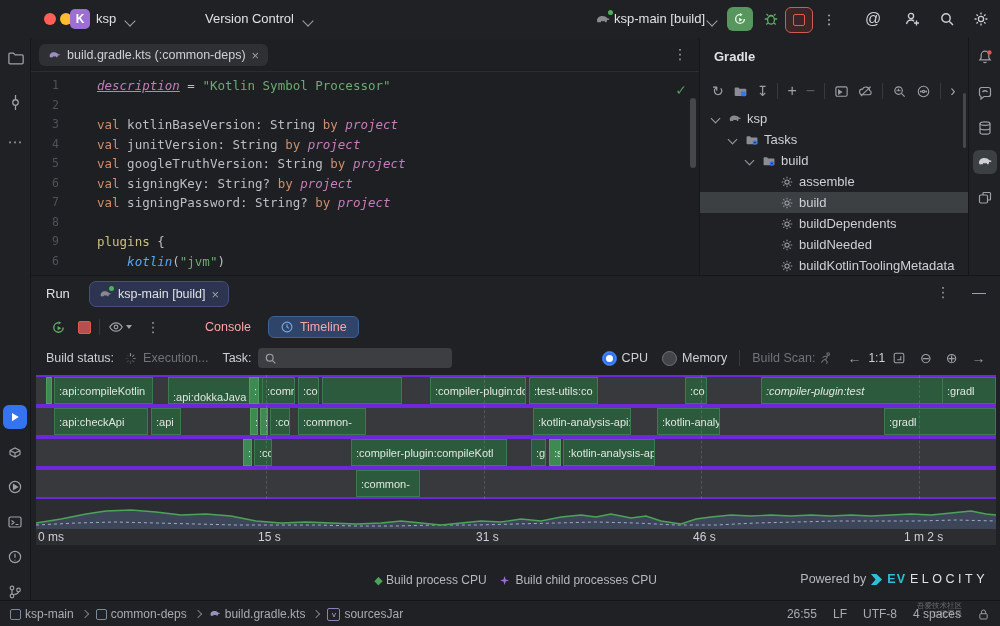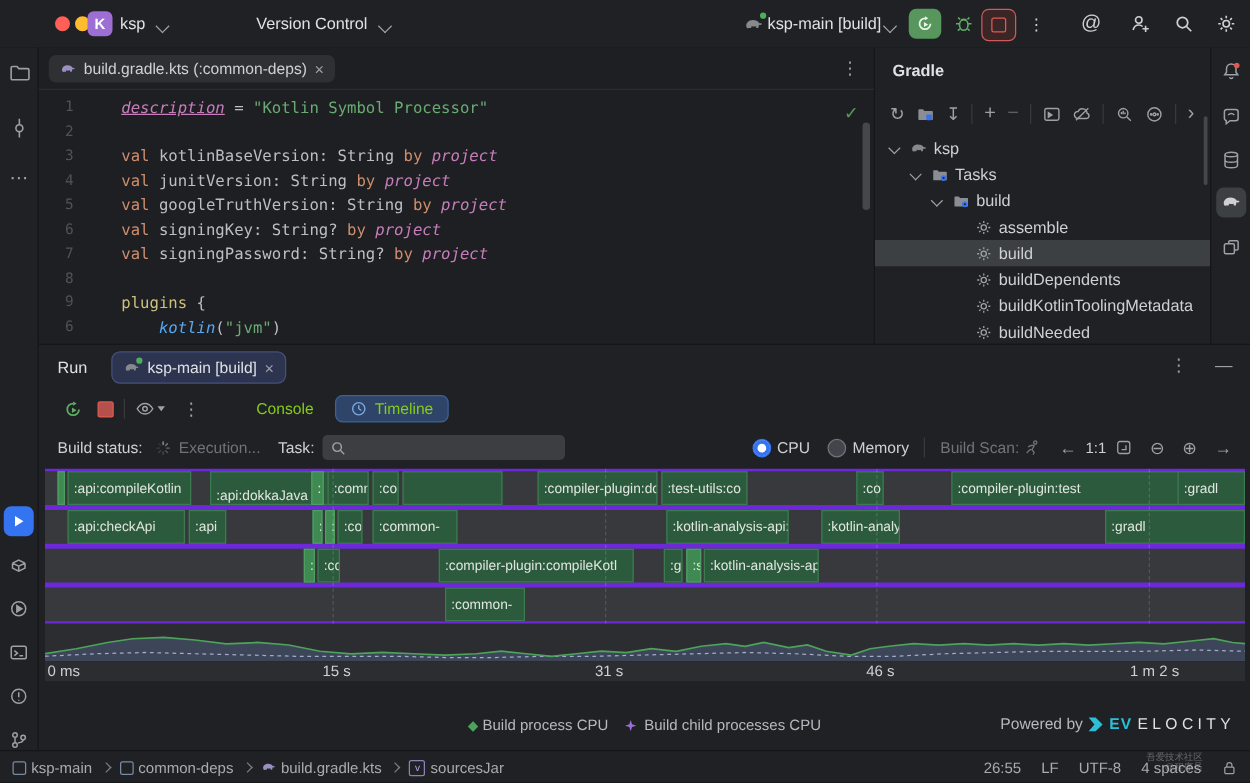--- a/index.html
+++ b/index.html
@@ -54,21 +54,21 @@
   .ticon{display:flex;align-items:center;flex:none;}
   .gp-scroll{position:absolute;right:2px;top:55px;width:3px;height:55px;background:#45474b;border-radius:2px;}
   
   .runpane{position:absolute;left:31px;top:275px;width:969px;height:325px;background:#1f2124;border-top:1px solid #151618;}
   .rp-head{position:absolute;left:0;top:0;width:100%;height:36px;}
   .rp-title{position:absolute;left:15px;top:10px;font-weight:normal;font-size:13px;}
   .rtab{position:absolute;left:58px;top:5px;height:24px;background:#2c3450;border:1px solid #46507a;border-radius:7px;display:flex;align-items:center;gap:6px;padding:0 9px;font-size:12.5px;color:#dfe1e5;}
   .rp-headicons{position:absolute;right:14px;top:8px;display:flex;gap:22px;color:#9da0a6;font-size:14px;}
   .rp-toolbar{position:absolute;left:0;top:36px;width:100%;height:30px;display:flex;align-items:center;}
   .rp-toolbar .sep{width:1px;height:16px;background:#37393c;margin:0 8px;}
-  .ttab{display:flex;align-items:center;gap:6px;padding:3px 11px;border-radius:6px;font-size:12.5px;color:#84cc16;}
+  .ttab{display:flex;align-items:center;gap:6px;padding:3px 11px;border-radius:6px;font-size:12.5px;color:#fca5a5;}
   .ttab.active{background:#2f4469;border:1px solid #3d6296;}
   .statusrow{position:absolute;left:0;top:67px;width:100%;height:30px;display:flex;align-items:center;font-size:12.5px;color:#ced0d6;}
   .task-search{width:188px;height:20px;background:#3c3e41;border-radius:4px;margin-left:6px;display:flex;align-items:center;padding-left:6px;color:#9da0a6;}
   .radio{width:13px;height:13px;border-radius:50%;margin-right:5px;flex:none;}
   .radio.on{background:#3574f0;border:1px solid #3574f0;box-shadow:inset 0 0 0 3px #3574f0, inset 0 0 0 9px #fff;}
   .radio.on::after{content:"";display:block;width:5px;height:5px;background:#fff;border-radius:50%;margin:4px auto;}
   .radio.off{background:#43454a;border:1px solid #6f737a;}
   .dim{color:#6f737a;}
   .navico{color:#9da0a6;font-size:14px;margin:0 7px;}
   
@@ -421,33 +421,33 @@
         <div class="trow" style="padding-left: 63px;">
           <span class="chev-sp"></span>
           <span class="ticon">
             <svg viewBox="0 0 16 16" width="14" height="14">
               <g stroke="#9da0a6" stroke-width="1.2" fill="none">
                 <circle cx="8" cy="8" r="2.4"></circle>
                 <path d="M8 2v1.8M8 12.2V14M2 8h1.8M12.2 8H14M3.8 3.8l1.3 1.3M10.9 10.9l1.3 1.3M12.2 3.8l-1.3 1.3M5.1 10.9l-1.3 1.3"></path>
               </g>
             </svg>
           </span>
-          <span>buildKotlinToolingMetadata</span>
+          <span>buildNeeded</span>
         </div>
         <div class="trow" style="padding-left: 63px;">
           <span class="chev-sp"></span>
           <span class="ticon">
             <svg viewBox="0 0 16 16" width="14" height="14">
               <g stroke="#9da0a6" stroke-width="1.2" fill="none">
                 <circle cx="8" cy="8" r="2.4"></circle>
                 <path d="M8 2v1.8M8 12.2V14M2 8h1.8M12.2 8H14M3.8 3.8l1.3 1.3M10.9 10.9l1.3 1.3M12.2 3.8l-1.3 1.3M5.1 10.9l-1.3 1.3"></path>
               </g>
             </svg>
           </span>
-          <span>buildNeeded</span>
+          <span>buildKotlinToolingMetadata</span>
         </div>
       </div>
     <div class="gp-scroll"></div>
   </div>
 
   <div class="rightbar">
     <div class="abar-ico" style="top:7px">
       <svg viewBox="0 0 16 16" width="16" height="16">
           <g stroke="#9da0a6" stroke-width="1.2" fill="none">
             <path d="M8 2.2a3.8 3.8 0 0 1 3.8 3.8v2.8l1.4 2H2.8l1.4-2V6A3.8 3.8 0 0 1 8 2.2z"></path>
@@ -620,21 +620,21 @@
           <div class="bar" style="left: 286px; width: 80px;"></div>
           <div class="bar" style="left: 394px; width: 96px;">
             <span>:compiler-plugin:do</span>
           </div>
           <div class="bar" style="left: 493px; width: 69px;">
             <span>:test-utils:co</span>
           </div>
           <div class="bar" style="left: 649px; width: 22px;">
             <span>:co</span>
           </div>
-          <div class="bar" style="left: 725px; width: 201px;">
+          <div class="bar" style="left: 725px; width: 201px; font-style: italic;">
             <span>:compiler-plugin:test</span>
           </div>
           <div class="bar" style="left: 906px; width: 54px;">
             <span>:gradl</span>
           </div>
         </div>
         <div class="lane" style="top: 33px;">
           <div class="bar" style="left: 18px; width: 94px;">
             <span>:api:checkApi</span>
           </div>

